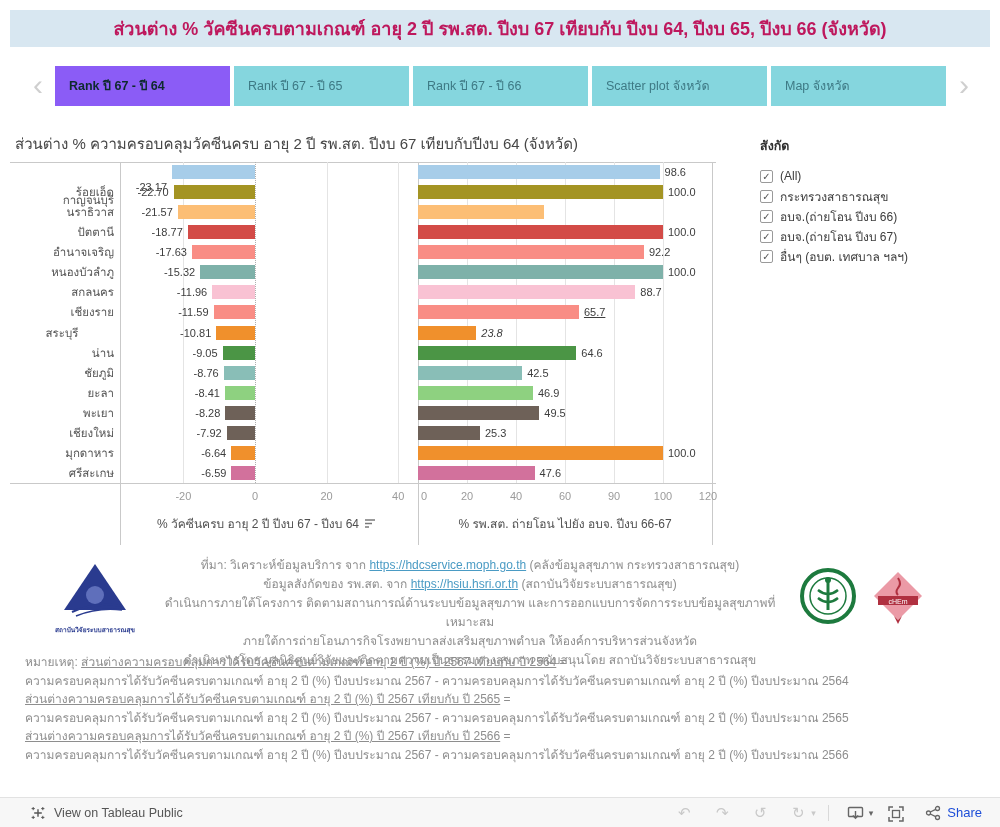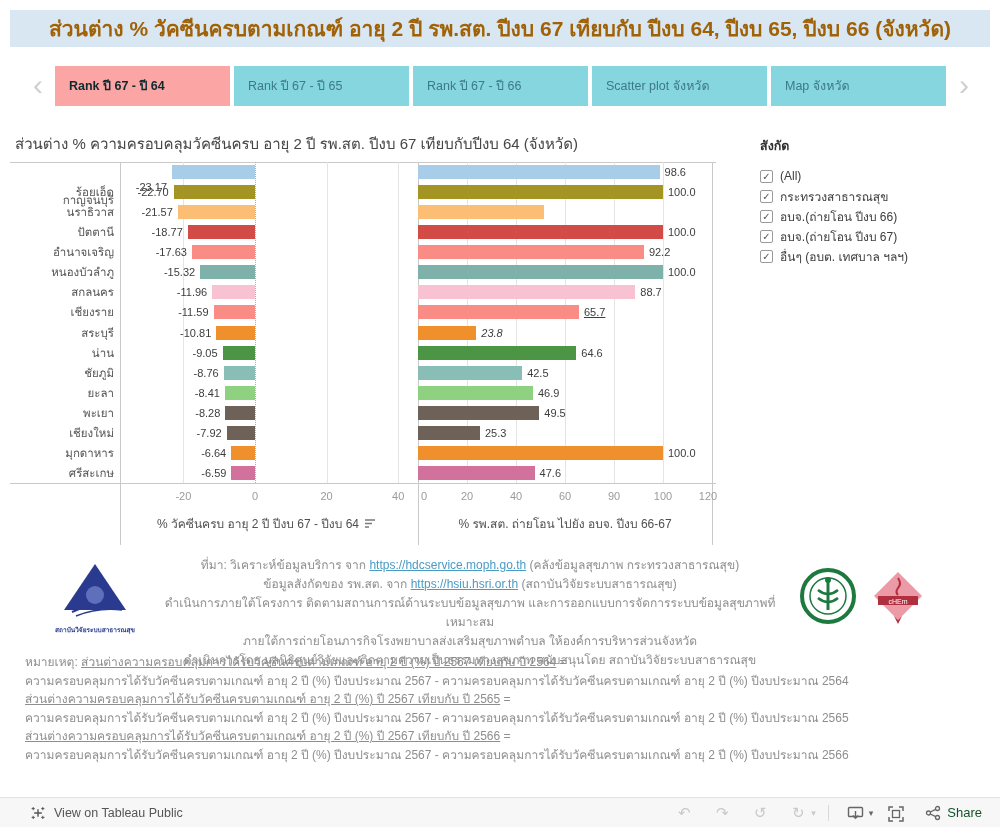--- a/index.html
+++ b/index.html
@@ -3,31 +3,31 @@
 <meta charset="utf-8">
 <style>
   * { box-sizing: border-box; margin: 0; padding: 0; }
   html,body { background:#fff; }
   body { font-family: "Liberation Sans", "DejaVu Sans", sans-serif; }
   #app { position:relative; width:1000px; height:827px; background:#fff; overflow:hidden; }
 
   
   .banner { position:absolute; left:10px; top:10px; width:980px; height:37px;
             background:#d8e7f1; display:flex; align-items:center; justify-content:center; }
-  .banner-title { font-size:21px; font-weight:bold; color:#a16207; }
+  .banner-title { font-size:18px; font-weight:bold; color:#be185d; }
 
   
   .tabbar { position:absolute; left:0; top:66px; width:1000px; height:40px; }
   .tab-chevron { position:absolute; top:4px; width:24px; height:32px; color:#cfcfcf;
                  font-size:30px; line-height:30px; text-align:center; cursor:pointer; user-select:none; }
   #tab-prev { left:26px; } #tab-next { left:952px; }
   .tab-row { position:absolute; left:55px; top:0; display:flex; gap:4px; }
   .tab { width:175px; height:40px; background:#85d6de; color:#3e7a85; font-size:12.5px;
          display:flex; align-items:center; padding-left:14px; cursor:pointer; }
-  .tab.active { background:#fca5a5; color:#0e2a2e; font-weight:bold; }
+  .tab.active { background:#8b5cf6; color:#0e2a2e; font-weight:bold; }
 
   
   .chart-title { position:absolute; left:15px; top:132px; font-size:15px; color:#464646; }
   .filter-panel { position:absolute; left:760px; top:136px; width:230px; }
   .filter-title { font-size:12.5px; font-weight:bold; color:#2f2f2f; margin-bottom:10px; }
   .filter-item { display:flex; align-items:center; gap:7px; height:20px; cursor:pointer; }
   .filter-checkbox { width:13px; height:13px; border:1px solid #9a9a9a; border-radius:2px;
                      font-size:10px; line-height:11px; text-align:center; color:#555; background:#fff; }
   .filter-label { font-size:12px; color:#3c3c3c; }
 
@@ -62,21 +62,21 @@
             border-top:1px solid #e2e2e2; display:flex; align-items:center; }
   .footer-left { display:flex; align-items:center; gap:8px; margin-left:30px; cursor:pointer; }
   .footer-left-label { font-size:12.5px; color:#555; }
   .footer-icons { position:absolute; right:18px; display:flex; align-items:center; gap:0; }
   .ficon { width:38px; text-align:center; font-size:15px; color:#c9c9c9; cursor:pointer; user-select:none; }
   .ficon.dark { color:#666; }
   .fsep { width:1px; height:16px; background:#d9d9d9; margin:0 8px; }
   .fcaret { font-size:9px; color:#c9c9c9; margin-left:-6px; margin-right:4px; cursor:pointer; }
   .fcaret.dark { color:#666; }
   .share-group { display:flex; align-items:center; gap:6px; margin-left:10px; cursor:pointer; }
-  .share-label { font-size:13px; color:#14532d; }
+  .share-label { font-size:13px; color:#1d4ed8; }
   svg { display:block; }
 </style>
 </head>
 <body>
 
 <div id="app">
 
   <div class="banner">
     <div class="banner-title">ส่วนต่าง % วัคซีนครบตามเกณฑ์ อายุ 2 ปี รพ.สต. ปีงบ 67 เทียบกับ ปีงบ 64, ปีงบ 65, ปีงบ 66 (จังหวัด)</div>
   </div>
@@ -190,21 +190,21 @@
       <div class="cat-label" style="top: 282.375px; height: 20.0625px; line-height: 20.0625px;">สกลนคร</div>
       <div class="bar" style="left: 212.183px; top: 285.406px; width: 42.8168px; background: rgb(249, 194, 211);"></div>
       <div class="val-label" style="left: 150.183px; top: 285.406px; width: 57px; text-align: right; line-height: 14px;">-11.96</div>
       <div class="bar" style="left: 418px; top: 285.406px; width: 217.315px; background: rgb(249, 194, 211);"></div>
       <div class="val-label" style="left: 640.315px; top: 285.406px; line-height: 14px;">88.7</div>
       <div class="cat-label" style="top: 302.438px; height: 20.0625px; line-height: 20.0625px;">เชียงราย</div>
       <div class="bar" style="left: 213.508px; top: 305.469px; width: 41.4922px; background: rgb(249, 141, 133);"></div>
       <div class="val-label" style="left: 151.508px; top: 305.469px; width: 57px; text-align: right; line-height: 14px;">-11.59</div>
       <div class="bar" style="left: 418px; top: 305.469px; width: 160.965px; background: rgb(249, 141, 133);"></div>
       <div class="val-label" style="left: 583.965px; top: 305.469px; line-height: 14px; text-decoration: underline;">65.7</div>
-      <div class="cat-label" style="top: 322.5px; height: 20.0625px; line-height: 20.0625px;">สระบุรี</div>
+      <div class="cat-label" style="top: 322.5px; height: 20.0625px; line-height: 20.0625px; text-align: center;">สระบุรี</div>
       <div class="bar" style="left: 216.3px; top: 325.531px; width: 38.6998px; background: rgb(240, 144, 44);"></div>
       <div class="val-label" style="left: 154.3px; top: 325.531px; width: 57px; text-align: right; line-height: 14px;">-10.81</div>
       <div class="bar" style="left: 418px; top: 325.531px; width: 58.31px; background: rgb(240, 144, 44);"></div>
       <div class="val-label" style="left: 481.31px; top: 325.531px; line-height: 14px; font-style: italic;">23.8</div>
       <div class="cat-label" style="top: 342.562px; height: 20.0625px; line-height: 20.0625px;">น่าน</div>
       <div class="bar" style="left: 222.601px; top: 345.594px; width: 32.399px; background: rgb(75, 149, 69);"></div>
       <div class="val-label" style="left: 160.601px; top: 345.594px; width: 57px; text-align: right; line-height: 14px;">-9.05</div>
       <div class="bar" style="left: 418px; top: 345.594px; width: 158.27px; background: rgb(75, 149, 69);"></div>
       <div class="val-label" style="left: 581.27px; top: 345.594px; line-height: 14px;">64.6</div>
       <div class="cat-label" style="top: 362.625px; height: 20.0625px; line-height: 20.0625px;">ชัยภูมิ</div>

